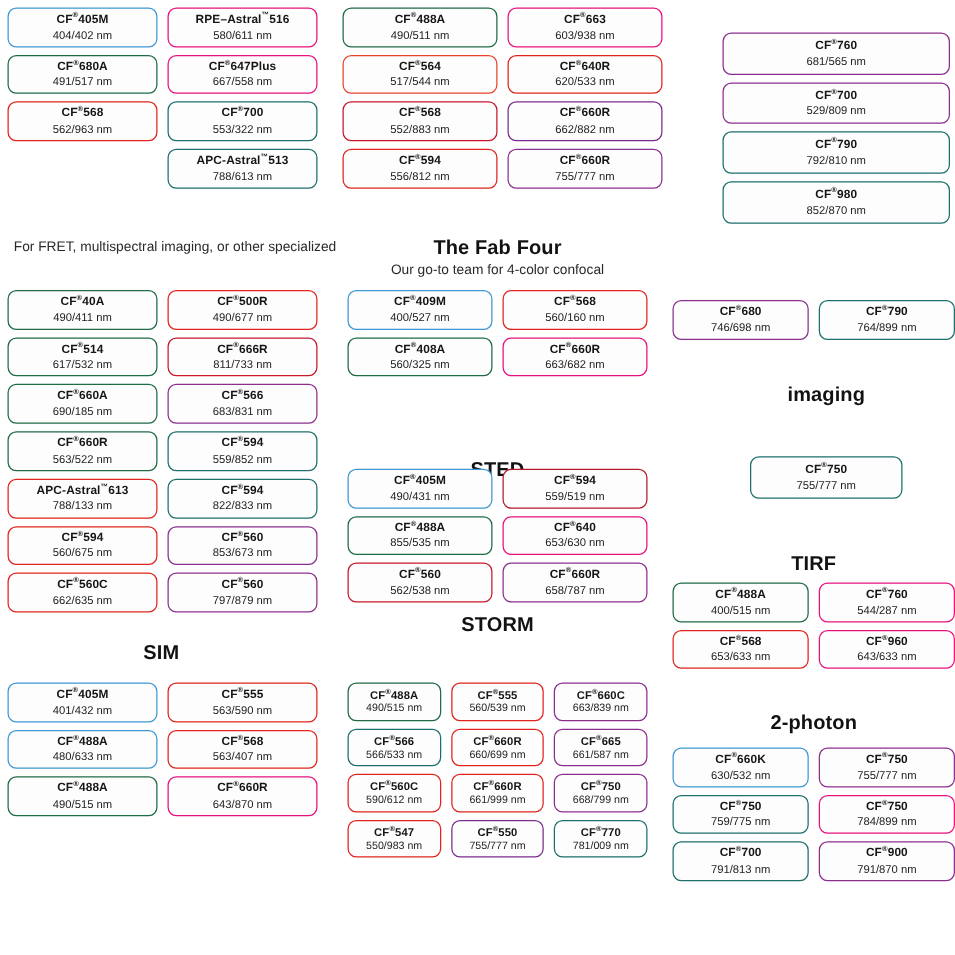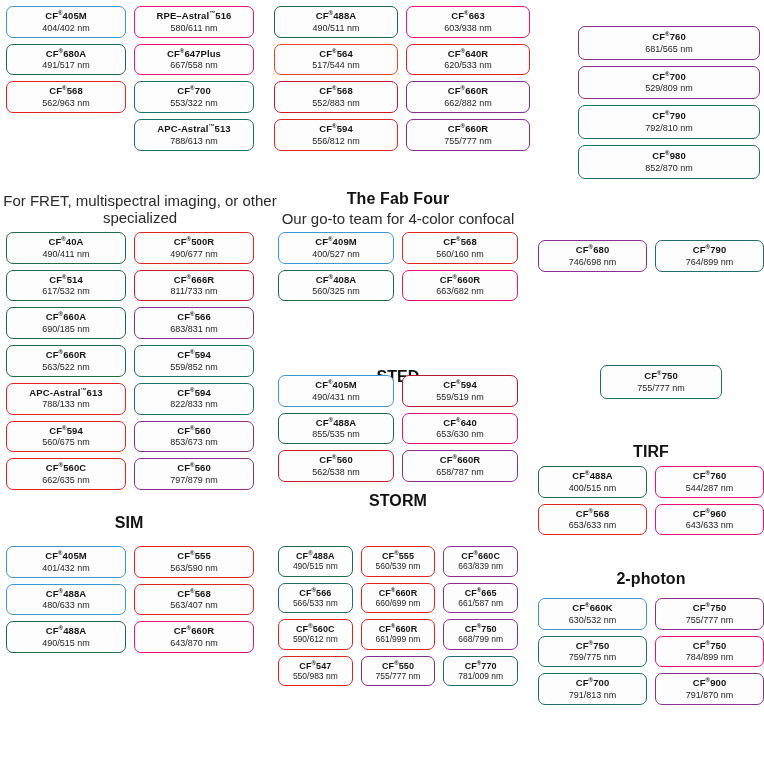--- a/index.html
+++ b/index.html
@@ -72,21 +72,21 @@
     text-align: center;
     font-size: 16px;
     font-weight: bold;
     color: #121212;
     letter-spacing: .1px;
     line-height: 1.12;
     margin: 0;
   }
   .sec-sub {
     text-align: center;
-    font-size: 15px;
+    font-size: 11px;
     font-weight: normal;
     color: #2a2a2a;
     margin: 2px 0 0 0;
     line-height: 1.15;
   }
 
   
   .blk { position: absolute; }
 
   
@@ -323,20 +323,21 @@
           <span class="nm-spec">746/698 nm</span>
         </div>
         <div class="card" style="border-color: rgb(28, 111, 107);">
           <span class="nm-name">CF<sup>®</sup>790</span>
           <span class="nm-spec">764/899 nm</span>
         </div>
       </div>
   </div>
 
   <div class="blk" id="block-pa-heading">
+    <h2 class="sec-title">imaging</h2>
   </div>
   <div class="blk" id="block-pa">
     <div class="grid col1">
         <div class="card" style="border-color: rgb(28, 111, 107);">
           <span class="nm-name">CF<sup>®</sup>750</span>
           <span class="nm-spec">755/777 nm</span>
         </div>
       </div>
   </div>
 

